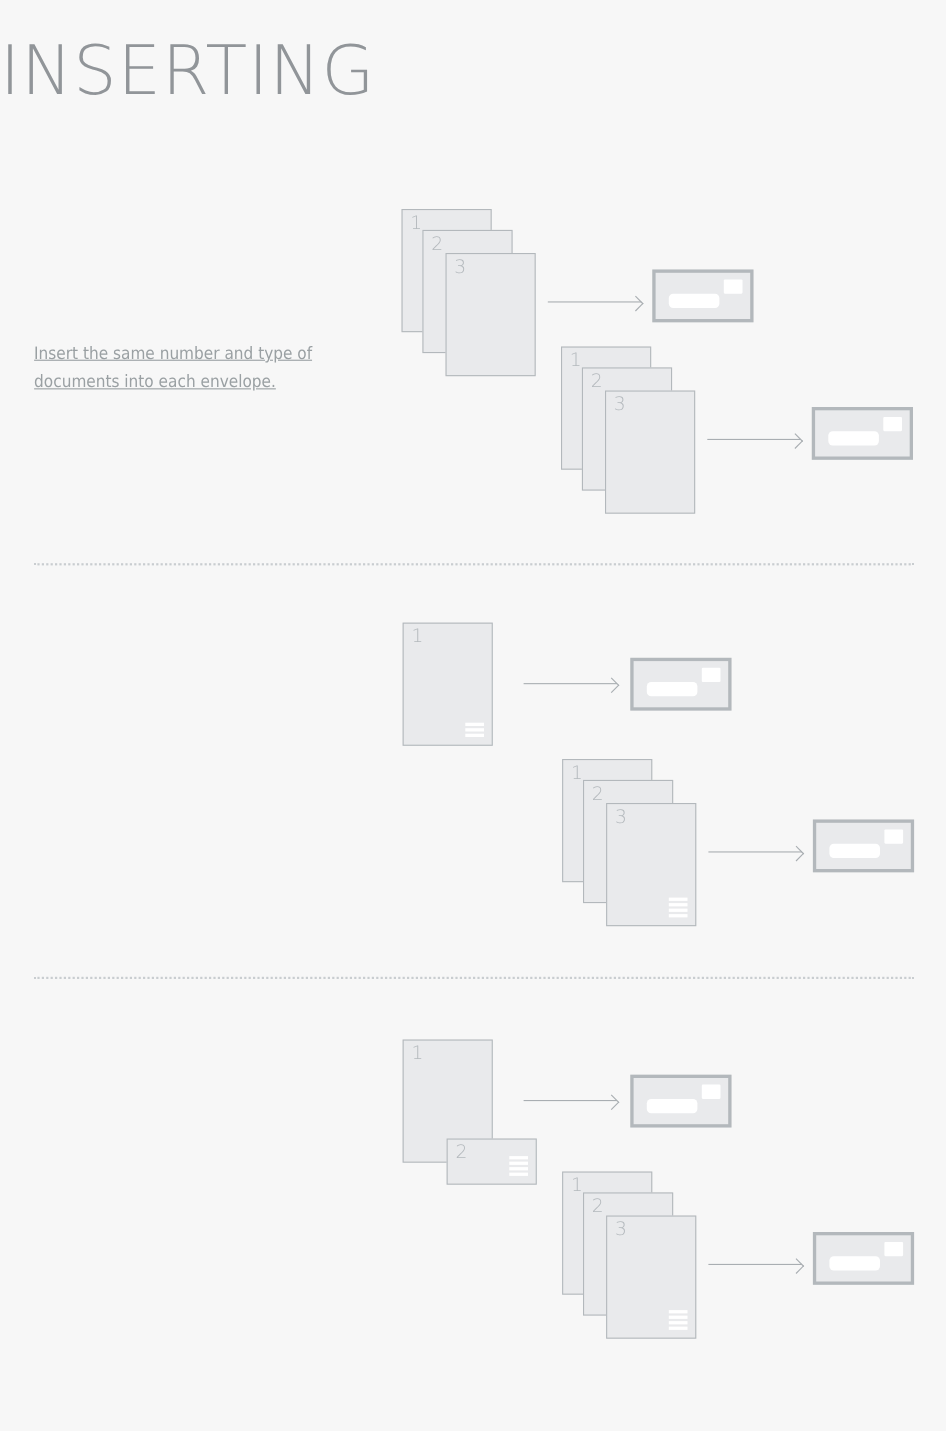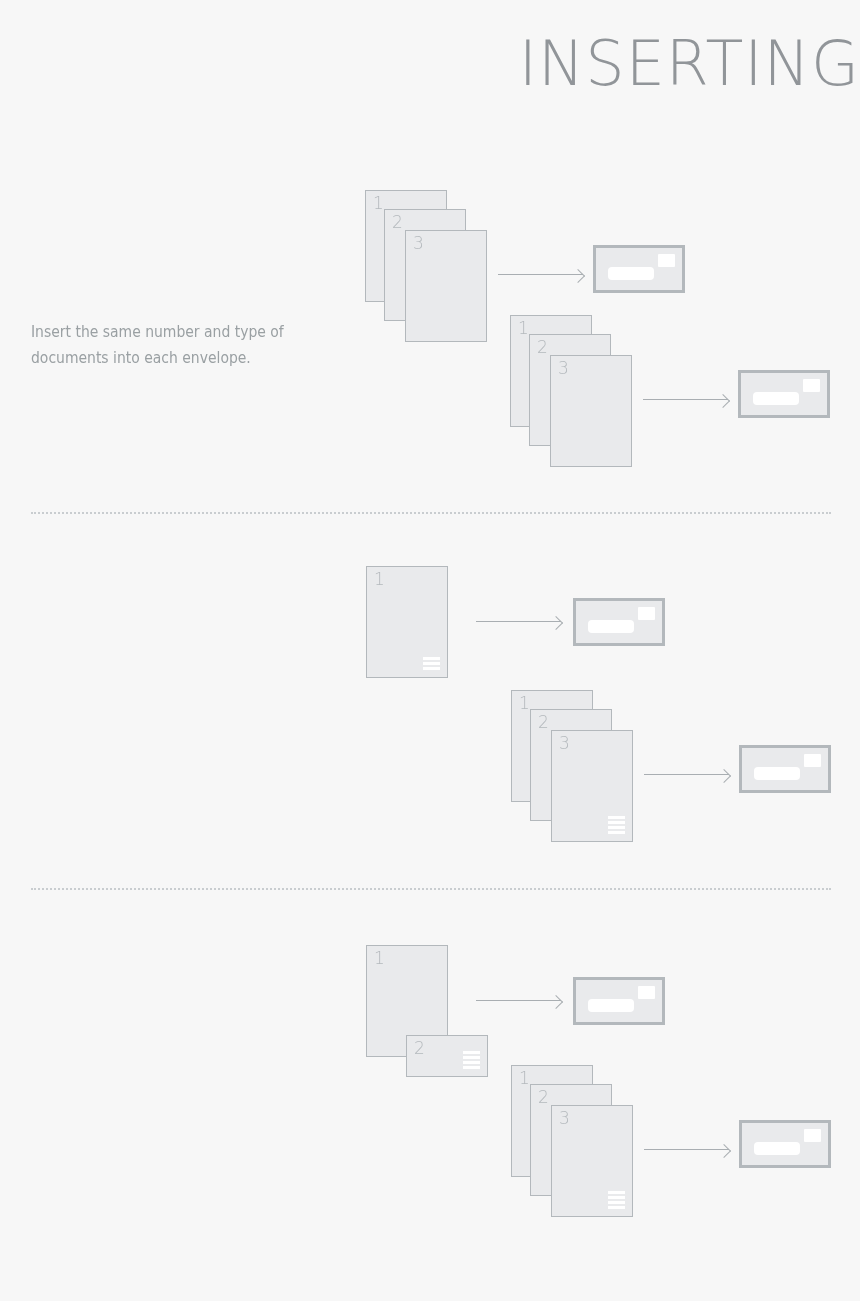--- a/index.html
+++ b/index.html
@@ -14,21 +14,21 @@
     font-family: "Liberation Sans", sans-serif;
     overflow: hidden;
   }
 
   
   .page-title {
     position: absolute;
     top: 24px;
     left: 0;
     width: 860px;
-    text-align: right;
+    text-align: left;
     font-size: 62px;
     line-height: 80px;
     font-weight: 300;
     letter-spacing: 1px;
     color: #919599;
     font-family: "DejaVu Sans", sans-serif;
     font-stretch: condensed;
   }
 
   
@@ -44,21 +44,21 @@
   .section-caption {
     position: absolute;
     left: 31px;
     width: 300px;
     font-size: 15.5px;
     line-height: 26px;
     color: #9aa0a3;
     font-family: "DejaVu Sans", sans-serif;
     font-stretch: condensed;
   }
-  #section-0 .section-caption { top: 159px; }
+  #section-0 .section-caption { top: 148px; text-decoration: underline; }
   #section-1 .section-caption { top: 143px; }
   #section-2 .section-caption { top: 145px; }
 
   
   .divider {
     position: absolute;
     left: 31px;
     width: 800px;
     height: 1px;
     border-top: 2px dotted #c9cdd0;

